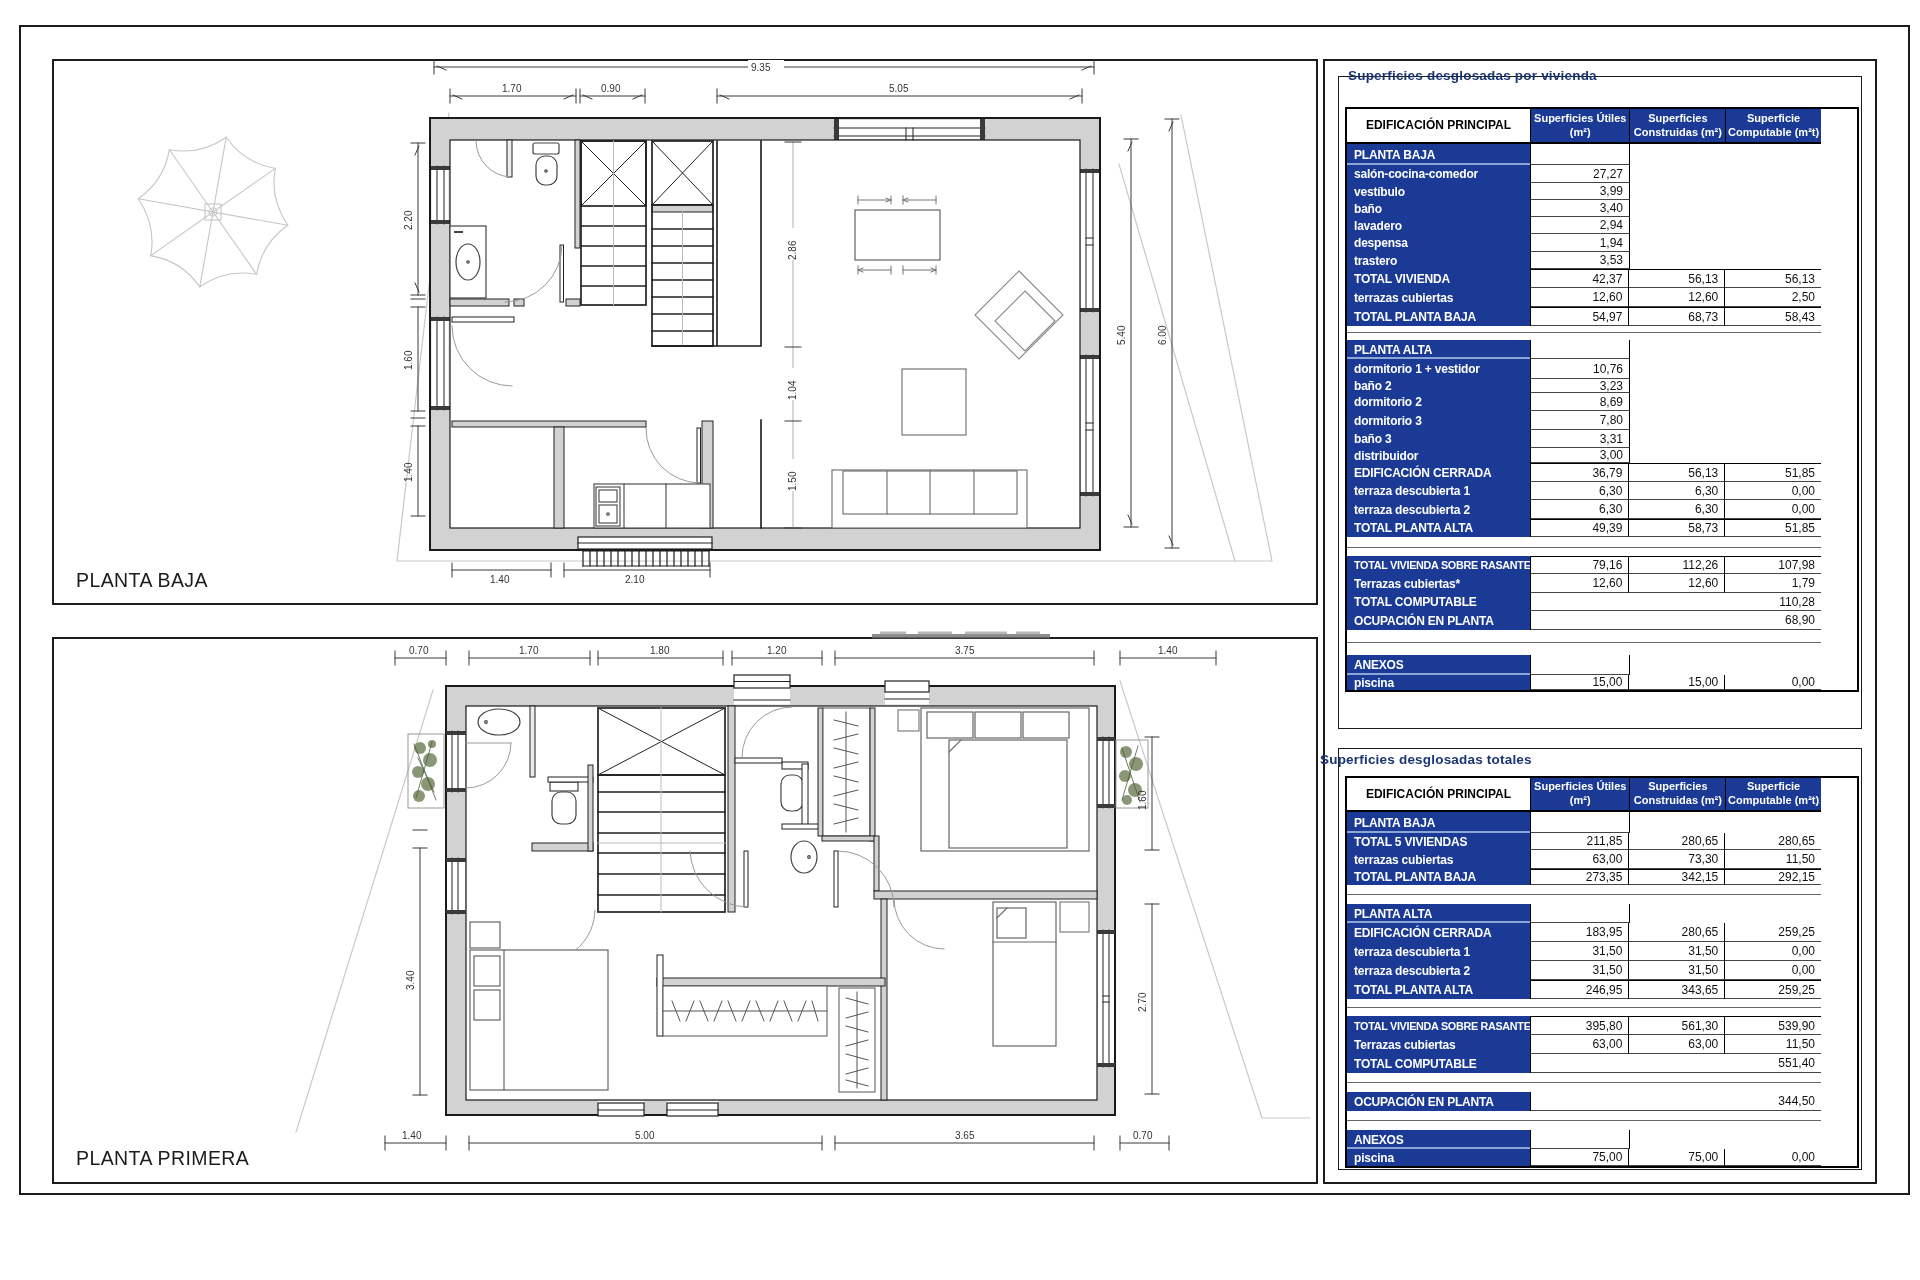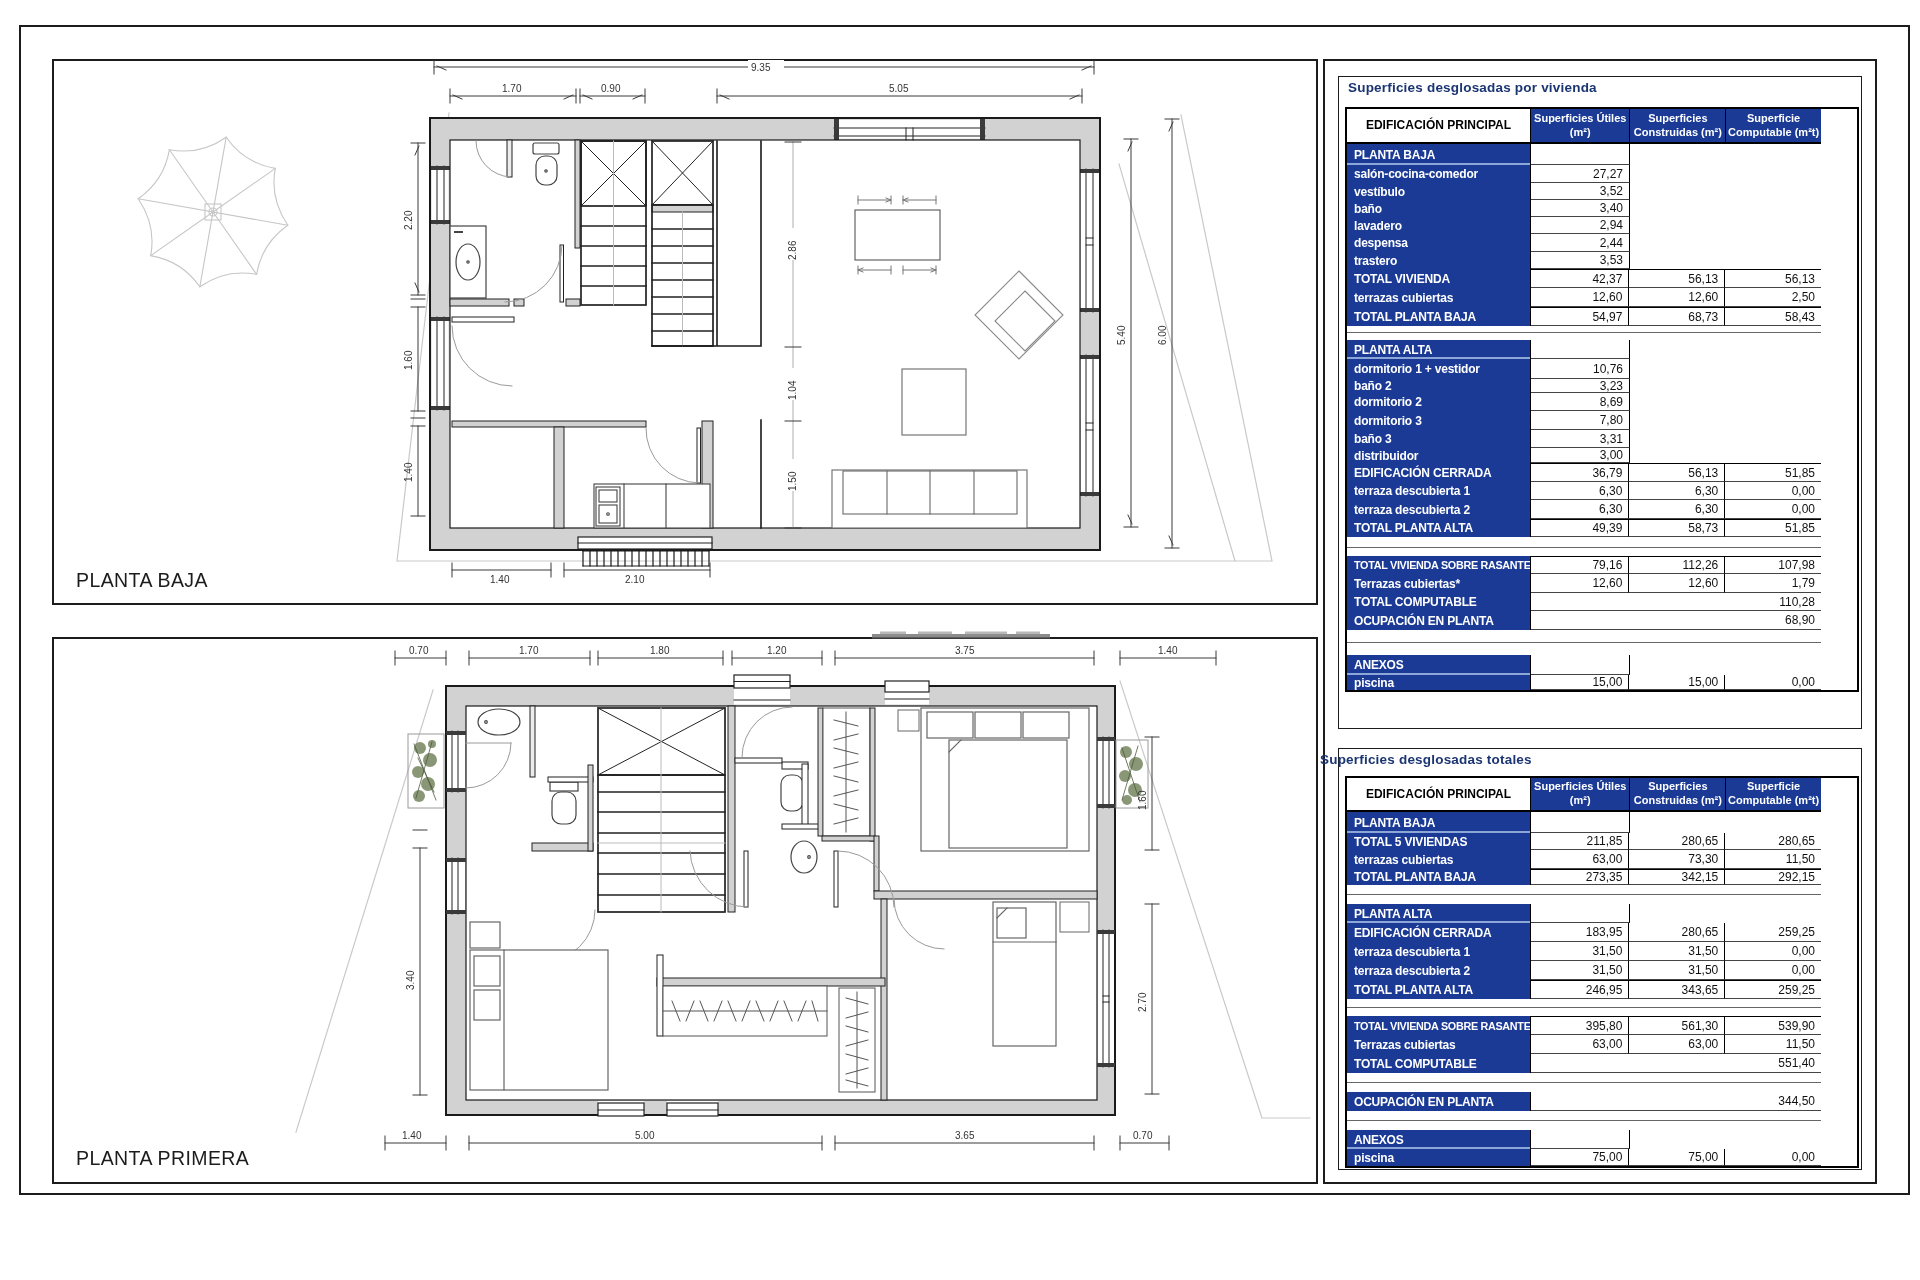--- a/index.html
+++ b/index.html
@@ -34,21 +34,21 @@
 <div class="fr" style="left:52px;top:59px;width:1262px;height:542px;"></div>
 
 <div class="fr" style="left:52px;top:637px;width:1262px;height:543px;"></div>
 
 <div class="fr" style="left:1323px;top:59px;width:550px;height:1121px;"></div>
 
 <div class="fr" style="left:1338px;top:76px;width:522px;height:651px;border-width:1.5px"></div>
 
 <div class="fr" style="left:1338px;top:748px;width:522px;height:420px;border-width:1.5px"></div>
 
-<div class="ttl" style="left:1348px;top:80px;">Superficies desglosadas por vivienda</div>
+<div class="ttl" style="left:1348px;top:68px;">Superficies desglosadas por vivienda</div>
 
 <div class="ttl" style="left:1320px;top:752px;">Superficies desglosadas totales</div>
 
 <div class="tbl" style="left:1345px;top:107px;">
 <div class="row hd" style="height:33px">
 <div class="c hl" style="height:33px;justify-content:center;font-weight:bold">EDIFICACIÓN PRINCIPAL</div>
 <div class="c" style="width:106px;height:33px">Superficies Útiles<br>(m²)</div>
 <div class="c h2" style="width:103px;height:33px">Superficies<br>Construidas (m²)</div>
 <div class="c h2" style="width:103px;height:33px">Superficie<br>Computable (m²t)</div>
 </div>
@@ -57,36 +57,36 @@
         <div class="c v v1"></div>
         <div class="c m"></div>
       </div>
 <div class="row" style="height:18px">
         <div class="c lb">salón-cocina-comedor</div>
         <div class="c v v1">27,27</div>
         <div class="c m"></div>
       </div>
 <div class="row" style="height:17px">
         <div class="c lb">vestíbulo</div>
-        <div class="c v v1">3,52</div>
+        <div class="c v v1">3,99</div>
         <div class="c m"></div>
       </div>
 <div class="row" style="height:17px">
         <div class="c lb">baño</div>
         <div class="c v v1">3,40</div>
         <div class="c m"></div>
       </div>
 <div class="row" style="height:17px">
         <div class="c lb">lavadero</div>
         <div class="c v v1">2,94</div>
         <div class="c m"></div>
       </div>
 <div class="row" style="height:18px">
         <div class="c lb">despensa</div>
-        <div class="c v v1">2,44</div>
+        <div class="c v v1">1,94</div>
         <div class="c m"></div>
       </div>
 <div class="row" style="height:17px">
         <div class="c lb">trastero</div>
         <div class="c v v1">3,53</div>
         <div class="c m"></div>
       </div>
 <div class="row thick" style="height:19px">
         <div class="c lb">TOTAL VIVIENDA</div>
         <div class="c v v1">42,37</div>

